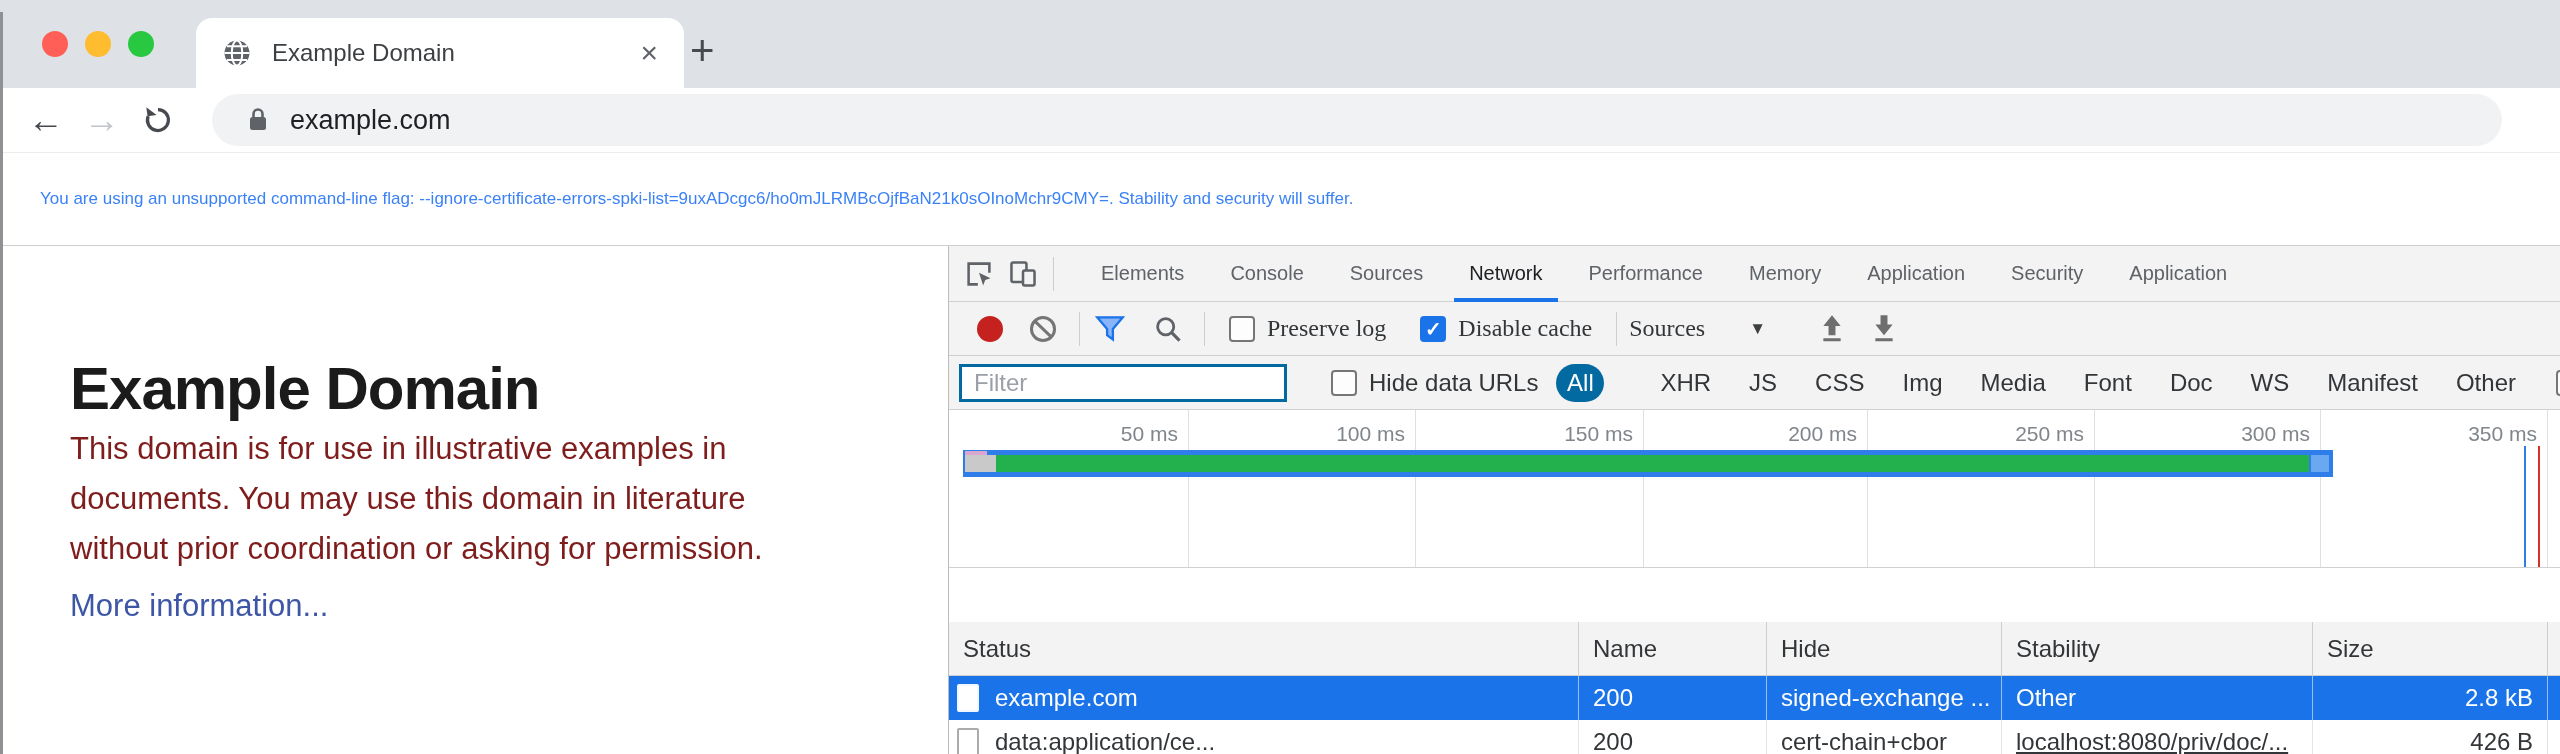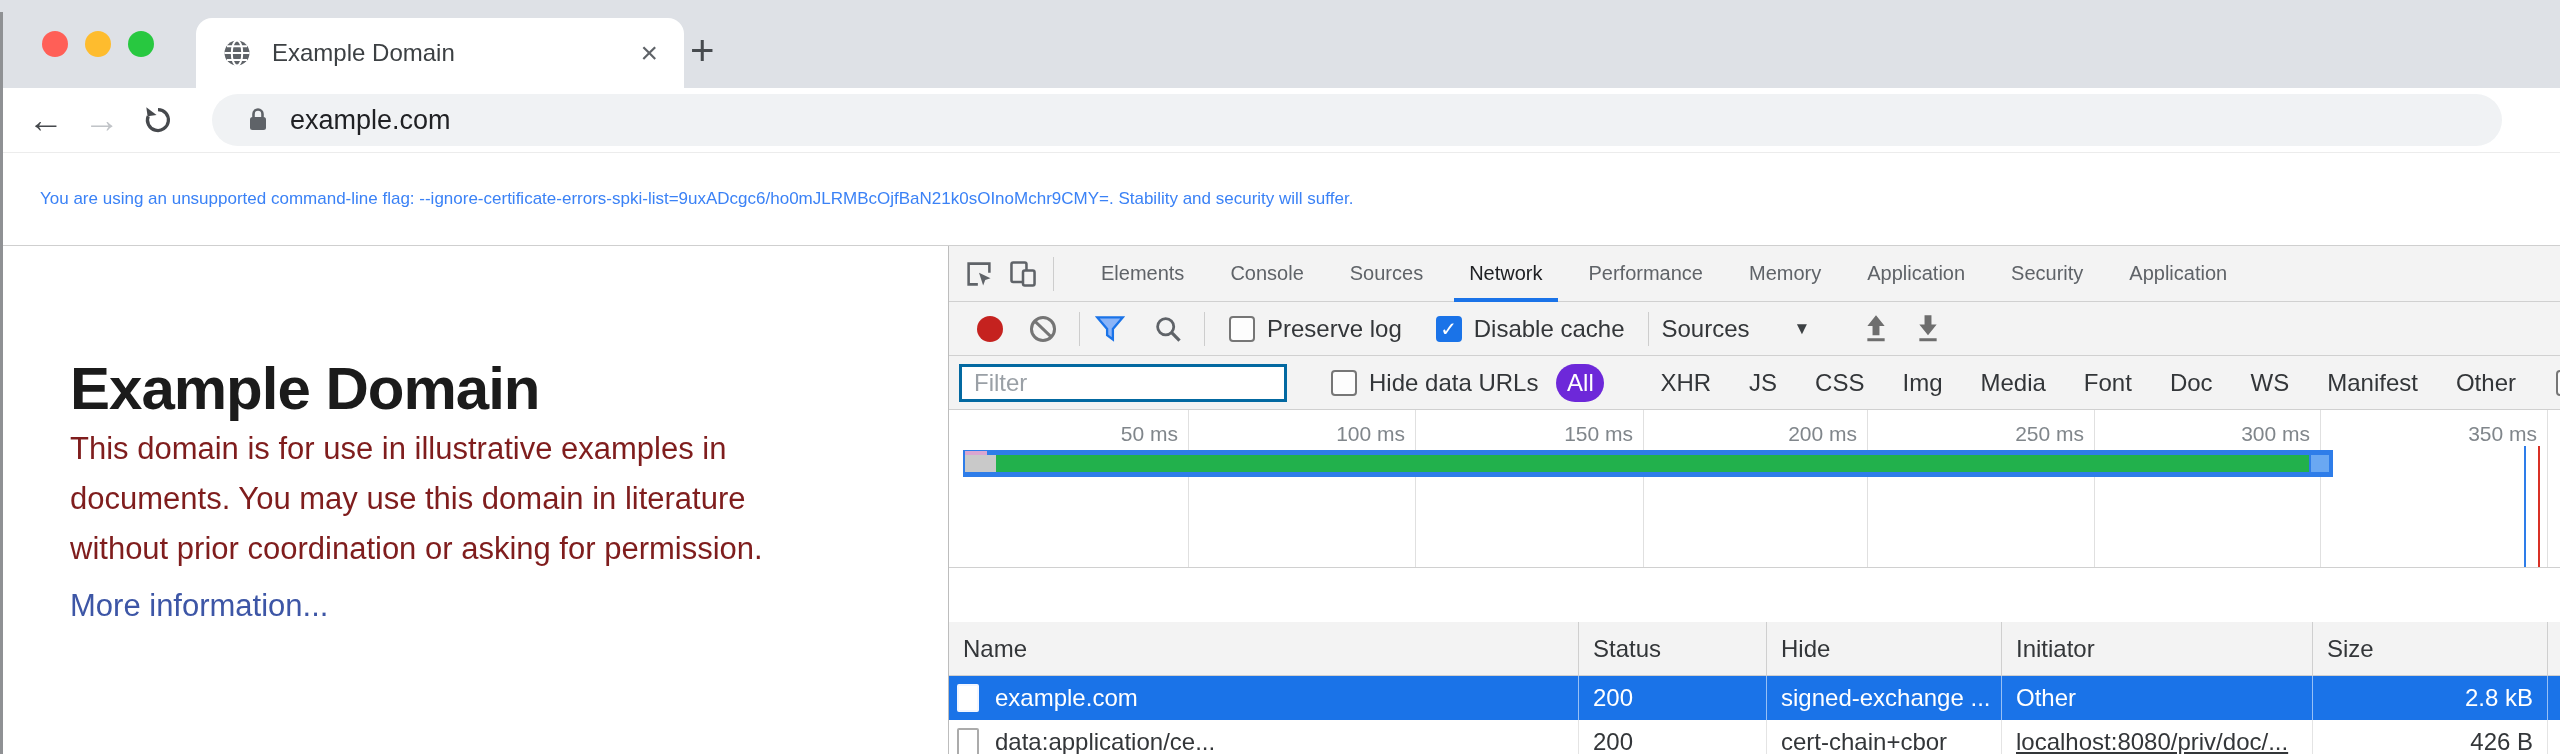--- a/index.html
+++ b/index.html
@@ -46,21 +46,21 @@
     padding:108px 0 0 70px; overflow:hidden; }
   .page h1 { font-size:60px; line-height:70px; font-weight:700; color:#1b1b1b; letter-spacing:-1px; }
   .page p { font-size:31px; line-height:50px; color:#7f1d1d; white-space:pre-line; }
   .page .morelink { display:inline-block; margin-top:14px; font-size:31px; color:#3d56a6; text-decoration:none; }
 
   
   .devtools { position:absolute; left:948px; top:0; width:1612px; height:508px; background:#fff;
     border-left:1px solid #bdbdbd; overflow:hidden; }
   .dtbar { background:#f3f3f3; border-bottom:1px solid #d0d0d0; display:flex; align-items:center; }
   .dt-tabs { height:56px; }
-  .dt-toolbar { height:54px; }
+  .dt-toolbar { height:54px;font-family:Liberation Serif, serif; }
   .dt-filter { height:54px; }
   .vdiv { width:1px; height:34px; background:#cdcdcd; }
 
   
   .iconbtn { display:flex; align-items:center; justify-content:center; width:44px; height:44px; }
   .dttab { font-size:20px; color:#5f6368; padding:0 23px; height:56px; display:flex; align-items:center; position:relative; white-space:nowrap; }
   .dttab.active { color:#202124; }
   .dttab.active::after { content:""; position:absolute; left:8px; right:8px; bottom:0; height:4px; background:#1a73e8; }
 
   
@@ -70,21 +70,21 @@
   .cb { width:26px; height:26px; border:2px solid #767676; border-radius:4px; background:#fdfdfd; flex:none; }
   .cb.checked { background:#1a73e8; border-color:#1a73e8; color:#fff; font-size:20px; font-weight:700;
     display:flex; align-items:center; justify-content:center; }
   .dtlabel { font-size:24px; color:#333639; margin-left:12px; white-space:nowrap; }
   .caret { font-size:17px; color:#3c4043; }
 
   
   .filterinput { margin-left:10px; width:328px; height:38px; border:3px solid #0369a1; background:#fff;
     font-size:24px; color:#202124; padding:0 12px; outline:none; font-family:inherit; }
   .filterinput::placeholder { color:#9aa0a6; }
-  .allpill { margin-left:18px; min-width:48px; height:38px; border-radius:19px; background:#6d28d9; color:#fff;
+  .allpill { margin-left:18px; min-width:48px; height:38px; border-radius:19px; background:#0369a1; color:#fff;
     font-size:24px; display:flex; align-items:center; justify-content:center; padding:0 10px; }
   .chip { font-size:24px; color:#333639; margin-left:38px; white-space:nowrap; }
 
   
   .dt-timeline { position:relative; height:158px; background:#fff; border-bottom:1px solid #d0d0d0; overflow:hidden; }
   .gridline { position:absolute; top:0; bottom:0; width:1px; background:#e0e0e0; }
   .ticklabel { position:absolute; top:12px; width:160px; text-align:right; font-size:21px; color:#80868b; }
   .ovbar { position:absolute; left:14px; top:40px; width:1370px; height:27px; background:#2e7de9; }
   .ovbar .seg-gray { position:absolute; left:2px; top:5px; width:31px; height:17px; background:#c9c9c9; }
   .ovbar .seg-pink { position:absolute; left:2px; top:1px; width:22px; height:4px; background:#d9a6d0; }
@@ -280,24 +280,24 @@
           <div class="seg-pink"></div>
           <div class="seg-green"></div>
           <div class="seg-tail"></div>
         </div>
         <div class="marker dcl"></div>
         <div class="marker load"></div>
       </div>
 
       <div class="dt-table">
         <div class="trow thead">
+          <div class="cell">Status</div>
           <div class="cell">Name</div>
-          <div class="cell">Status</div>
           <div class="cell">Hide</div>
-          <div class="cell">Initiator</div>
+          <div class="cell">Stability</div>
           <div class="cell">Size</div>
           <div class="cell"></div>
         </div>
 
         <div class="trow tbody-row selected">
           <div class="cell namecell">
               <span class="docicon"></span>
               <span>example.com</span>
             </div>
           <div class="cell">200</div>

